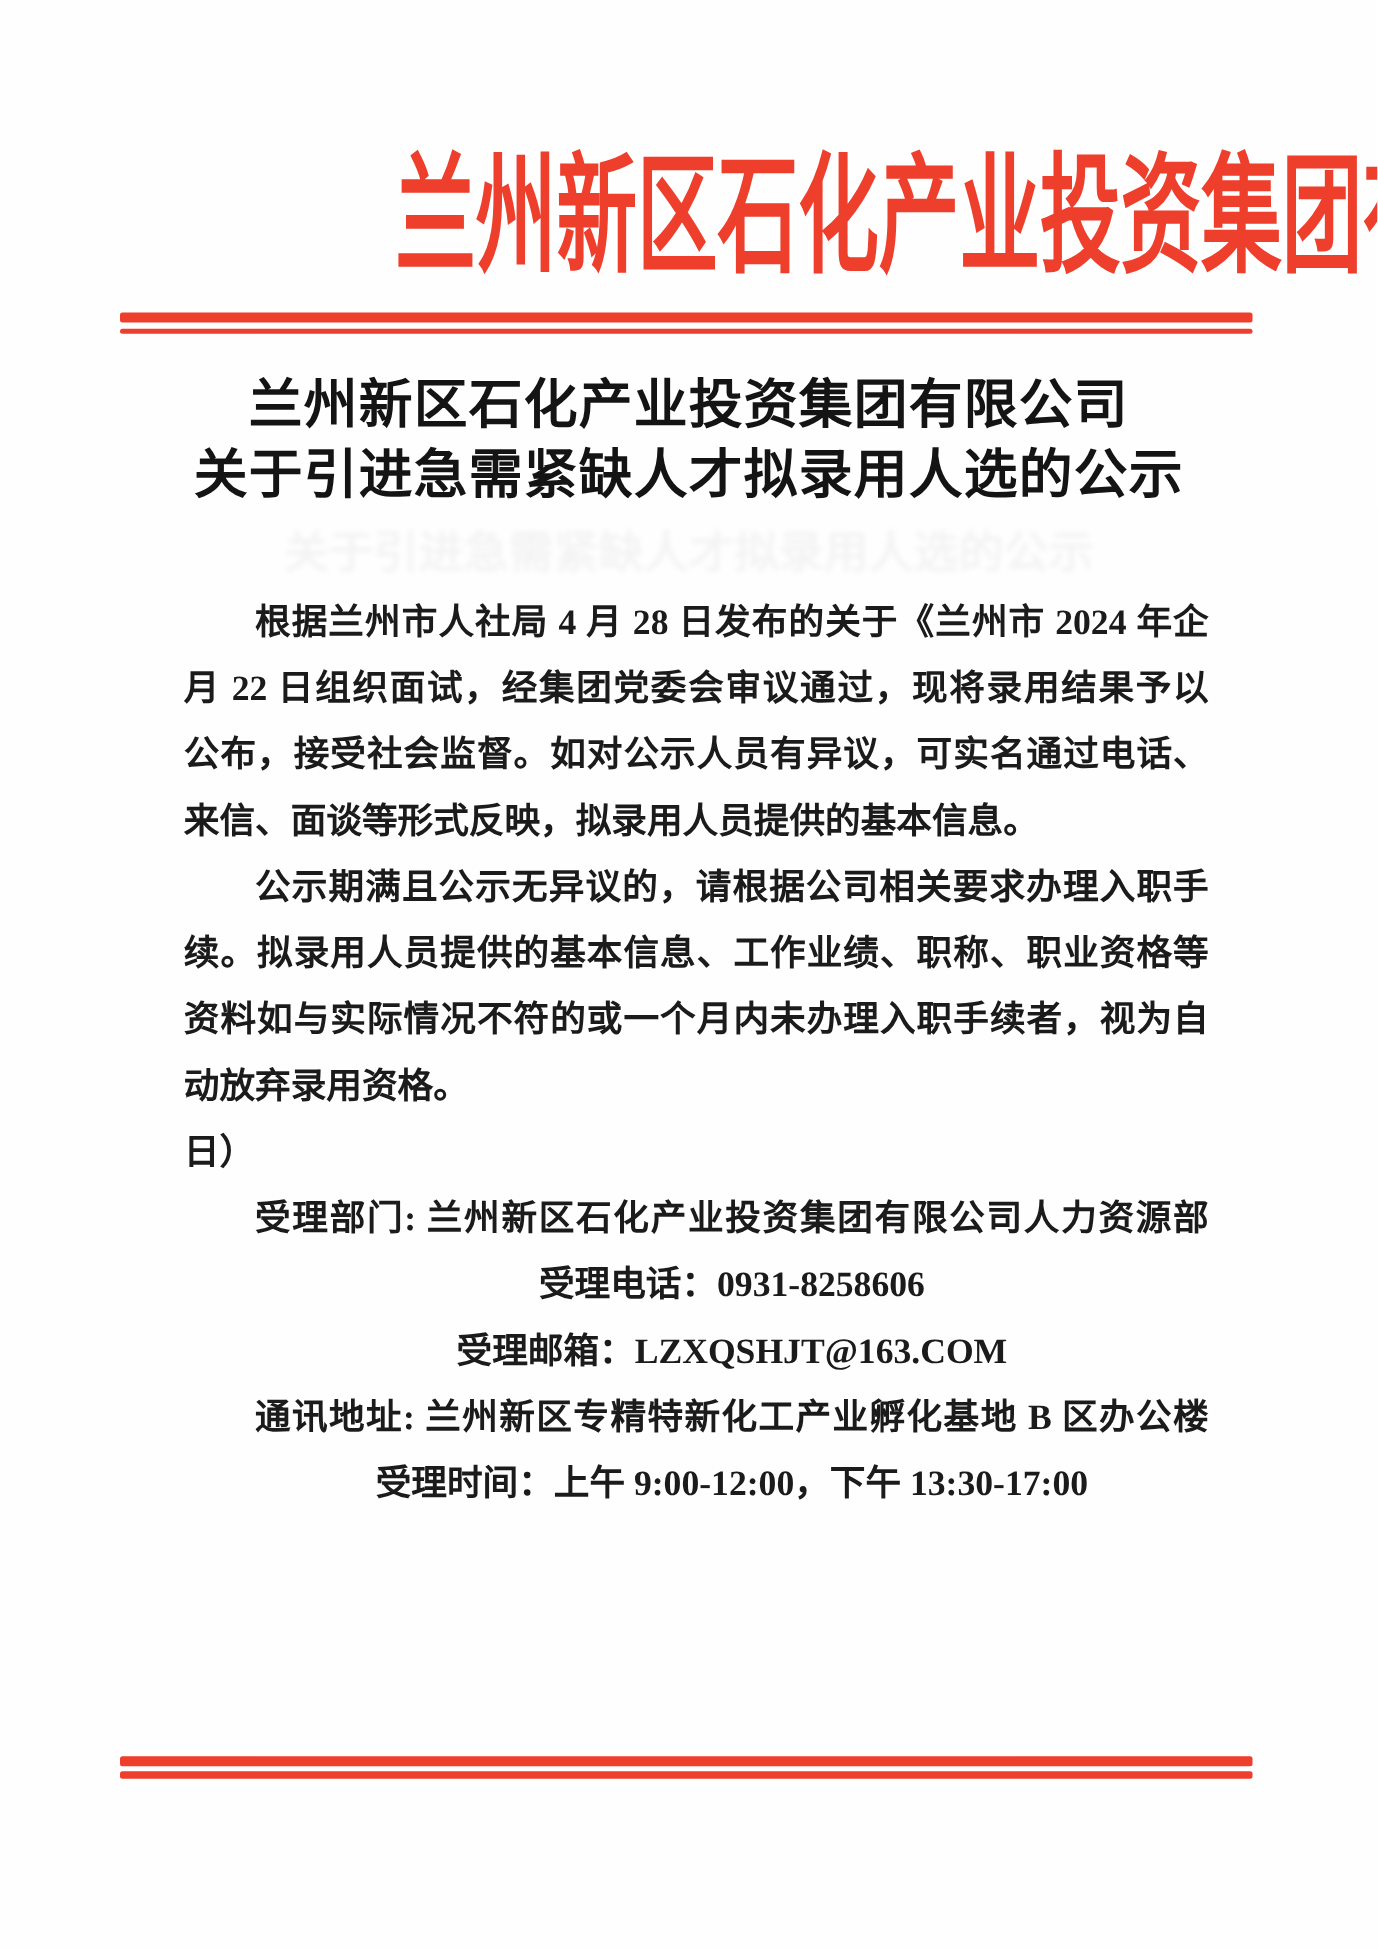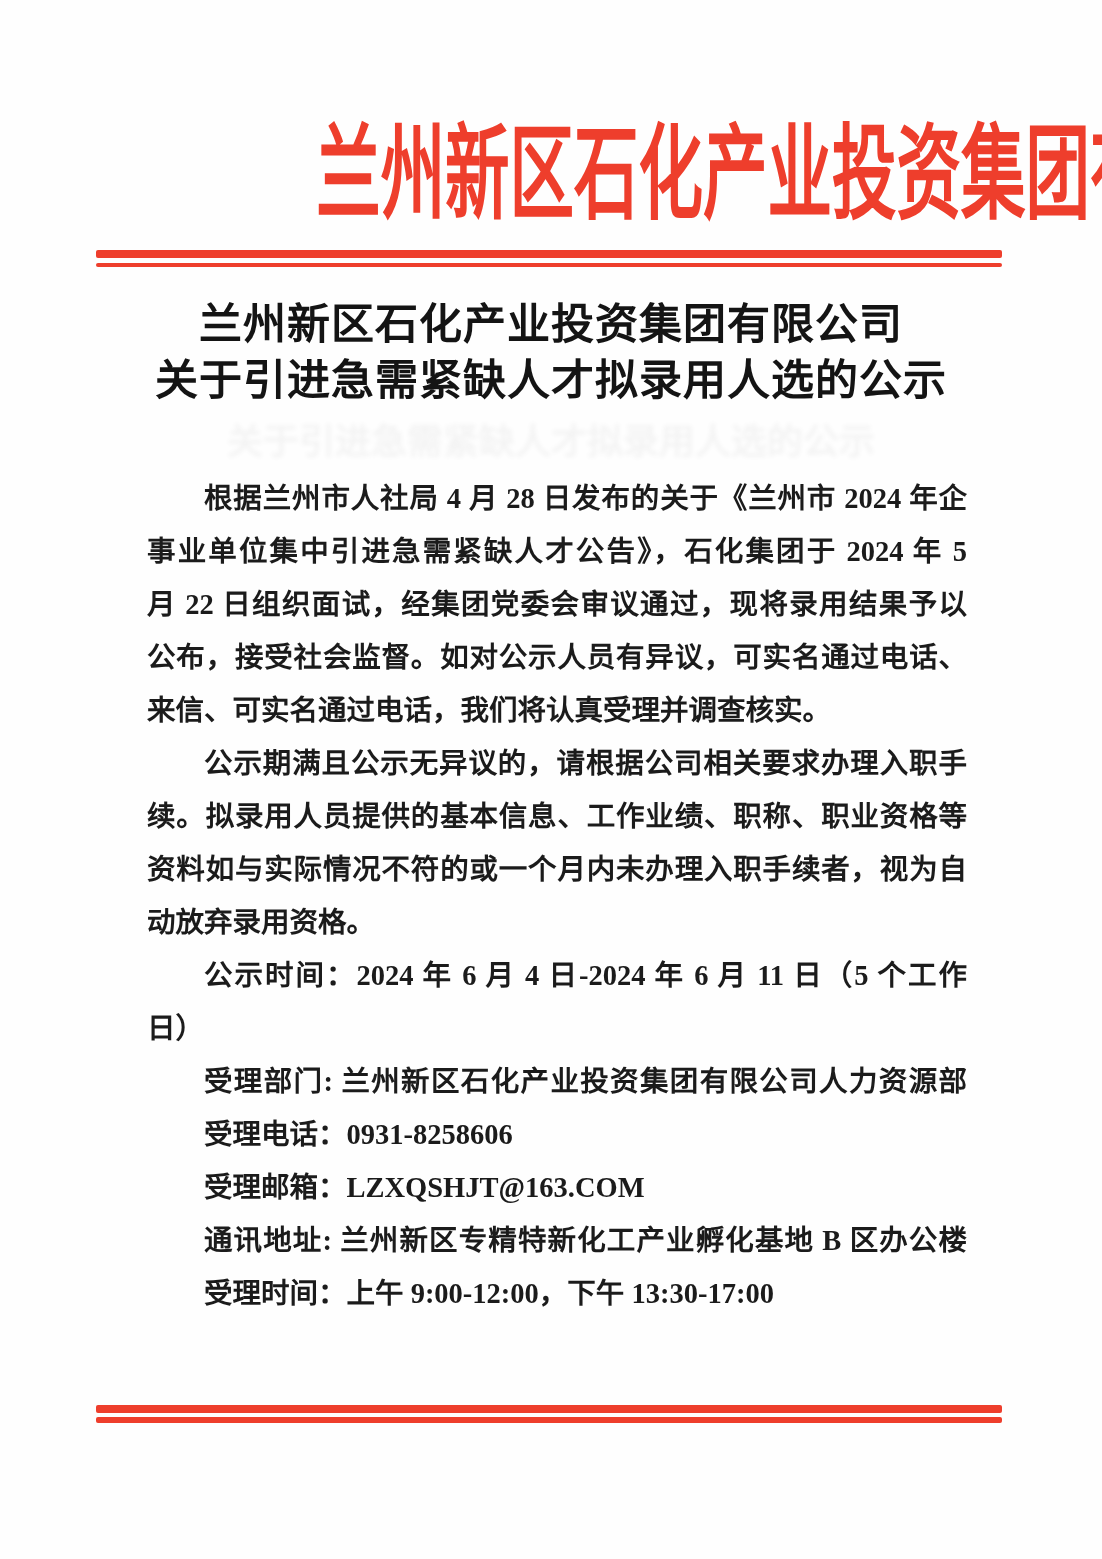--- a/index.html
+++ b/index.html
@@ -92,21 +92,21 @@
     line-height: 53px;
     white-space: nowrap;
     overflow: hidden;
   }
   .line.justify {
     white-space: normal;
     text-align: justify;
     text-align-last: justify;
     text-justify: inter-character;
   }
-  .line.indent { text-indent: 2em; }
+  .line.indent { text-indent: 2em; text-align: center; }
 </style>
 </head>
 <body>
 
 <div class="page">
 
   <div class="letterhead">
     <span class="inner">兰州新区石化产业投资集团有限公司</span>
   </div>
 
@@ -115,29 +115,27 @@
 
   <div class="doc-title">
     <div>兰州新区石化产业投资集团有限公司</div>
     <div>关于引进急需紧缺人才拟录用人选的公示</div>
   </div>
 
   <div class="ghost">关于引进急需紧缺人才拟录用人选的公示</div>
 
   <div class="doc-body">
       <div class="line indent justify">根据兰州市人社局 4 月 28 日发布的关于《兰州市 2024 年企</div>
-      <div class="line justify">事业单位集中引进急需紧缺人才公告》，石化集团于 2024 年 5</div>
       <div class="line justify">月 22 日组织面试，经集团党委会审议通过，现将录用结果予以</div>
       <div class="line justify">公布，接受社会监督。如对公示人员有异议，可实名通过电话、</div>
-      <div class="line">来信、可实名通过电话，我们将认真受理并调查核实。</div>
+      <div class="line">来信、面谈等形式反映，拟录用人员提供的基本信息。</div>
       <div class="line indent justify">公示期满且公示无异议的，请根据公司相关要求办理入职手</div>
       <div class="line justify">续。拟录用人员提供的基本信息、工作业绩、职称、职业资格等</div>
       <div class="line justify">资料如与实际情况不符的或一个月内未办理入职手续者，视为自</div>
       <div class="line">动放弃录用资格。</div>
-      <div class="line indent justify">公示时间：2024 年 6 月 4 日-2024 年 6 月 11 日（5 个工作</div>
       <div class="line">日）</div>
       <div class="line indent justify">受理部门: 兰州新区石化产业投资集团有限公司人力资源部</div>
       <div class="line indent">受理电话：0931-8258606</div>
       <div class="line indent">受理邮箱：LZXQSHJT@163.COM</div>
       <div class="line indent justify">通讯地址: 兰州新区专精特新化工产业孵化基地 B 区办公楼</div>
       <div class="line indent">受理时间：上午 9:00-12:00，下午 13:30-17:00</div>
     </div>
 
   <div class="rule rule-bottom-thick"></div>
   <div class="rule rule-bottom-thin"></div>

